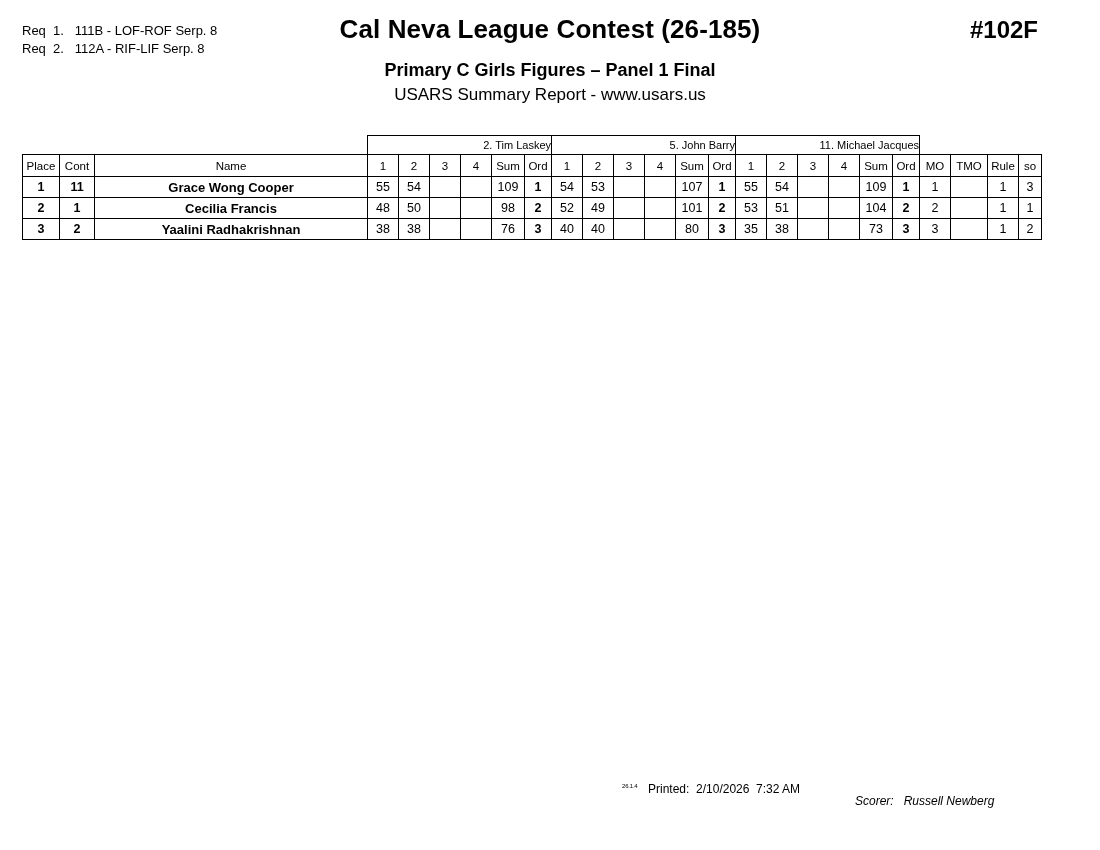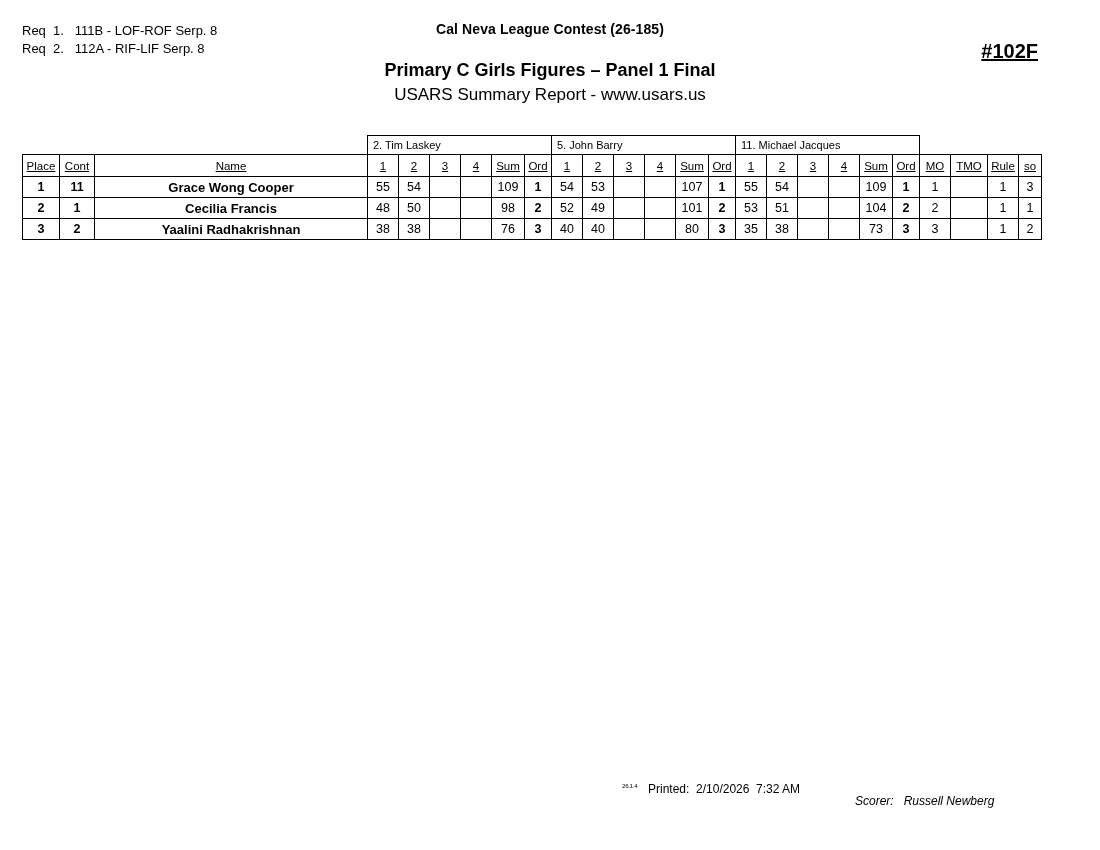--- a/index.html
+++ b/index.html
@@ -28,21 +28,21 @@
 
   
   .header-center {
     position: absolute;
     left: 0;
     right: 0;
     top: 18px;
     text-align: center;
   }
   .h-title {
-    font-size: 14px;
+    font-size: 26px;
     font-weight: bold;
     letter-spacing: .1px;
     line-height: 23px;
   }
   .h-venue {
     font-size: 15px;
     line-height: 21px;
     white-space: pre;
   }
   .h-event {
@@ -54,24 +54,23 @@
   .h-sub {
     font-size: 17px;
     line-height: 22px;
     margin-top: 1px;
   }
 
   
   .event-code {
     position: absolute;
     right: 62px;
-    top: 40px;
-    font-size: 20px;
+    top: 16px;
+    font-size: 24px;
     font-weight: bold;
-    text-decoration: underline;
   }
 
   
   .sheet {
     position: absolute;
     left: 22px;
     top: 135px;
   }
   table.results {
     border-collapse: collapse;
@@ -86,34 +85,33 @@
     height: 20px;
   }
   
   tr.judge-row td {
     border: none;
     height: 18px;
   }
   tr.judge-row td.jbox {
     border: 1px solid #000000;
     border-bottom: none;
-    text-align: left;
+    text-align: right;
     padding-left: 5px;
     font-size: 11px;
     height: 18px;
   }
   tr.judge-row td.spacer {
     border: none;
   }
 
   
   tr.col-head td {
     font-size: 11.5px;
     height: 21px;
-    text-decoration: underline;
   }
   td.name-col {
     text-align: left;
     padding-left: 5px;
     width: 272px;
   }
   td.place-col { width: 36px; }
   td.cont-col  { width: 34px; }
   td.score-col { width: 30px; }
   td.sum-col   { width: 32px; }

